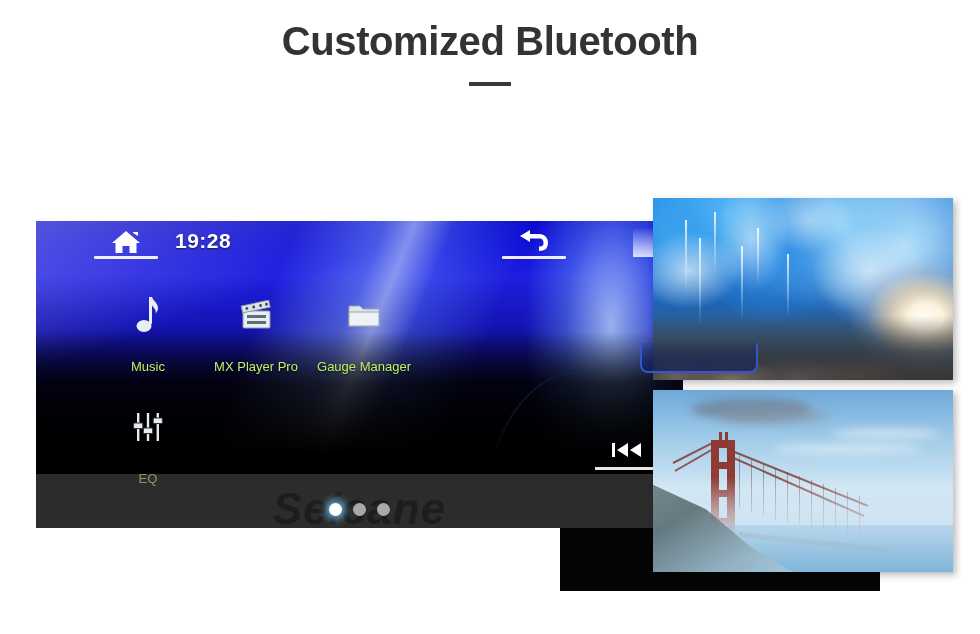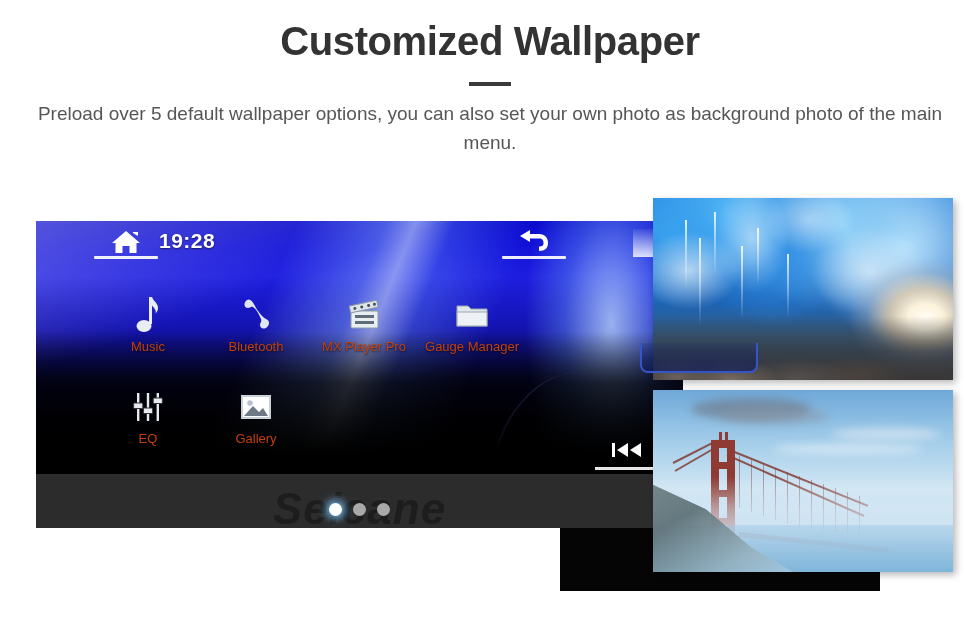--- a/index.html
+++ b/index.html
@@ -143,21 +143,21 @@
     position: absolute; left: 4px; bottom: 0;
     width: 64px; height: 3px;
     background: rgba(255,255,255,.92);
     border-radius: 1px;
   }
   .sb-home { left: 54px; }
   .sb-back { left: 462px; }
   .sb-icon { position:absolute; left: 50%; top: 2px; transform: translateX(-50%); }
 
   .hu-clock {
-    position: absolute; left: 123px; top: 8px;
+    position: absolute; left: 139px; top: 8px;
     font-size: 21px; font-weight: bold; color: #ffffff;
     letter-spacing: .5px;
     text-shadow: 0 1px 2px rgba(0,0,0,.55);
   }
 
   
   .sb-tile {
     position: absolute; right: 0; top: 8px;
     width: 50px; height: 28px;
     background: linear-gradient(to bottom, rgba(255,255,255,.06), rgba(255,255,255,.82));
@@ -170,23 +170,23 @@
   .app {
     width: 108px;
     text-align: center;
     color: #ffffff;
   }
   .app-icon {
     height: 40px;
     display: flex; align-items: center; justify-content: center;
   }
   .app-label {
-    margin-top: 4px;
+    margin-top: 24px;
     font-size: 13px;
-    color: #c2410c;
+    color: #bef264;
     text-shadow: 0 1px 2px rgba(0,0,0,.7);
     white-space: nowrap;
   }
 
   
   .pager {
     position: absolute; left: 0; bottom: 12px;
     width: 100%;
     display: flex; justify-content: center; gap: 11px;
     z-index: 8;
@@ -284,23 +284,22 @@
     border-top: none;
     border-radius: 0 0 8px 8px;
     background: linear-gradient(to bottom, rgba(20,40,120,.15), rgba(18,30,90,.75));
     z-index: 6;
   }
 </style>
 </head>
 <body>
 
 <div class="header">
-  <h1 class="page-title">Customized Wallpaper</h1>
+  <h1 class="page-title">Customized Bluetooth</h1>
   <div class="title-divider"></div>
-  <p class="page-subtitle">Preload over 5 default wallpaper options, you can also set your own photo as background photo of the main menu.</p>
 </div>
 
 <div class="stage">
 
   <div class="bg-unit">
     <div class="bg-strip"></div>
     <svg class="zigzag-icon" viewBox="0 0 26 16">
       <path d="M1 11 L7 3 L12 9 L18 1 L25 9 L25 15 L18 7 L12 15 L7 9 L1 15 Z" fill="#ffffff"></path>
     </svg>
   </div>
@@ -340,28 +339,20 @@
         <div class="app">
           <div class="app-icon">
             <svg width="26" height="38" viewBox="0 0 26 38">
               <path d="M17 1 C19 6 23 7 23 12 C23 14 22 16 20.5 17.5 C21.5 14 19 12 17 9.5 L17 28 L14 28 L14 1 Z" fill="#e8eef4"></path>
               <ellipse cx="9" cy="30" rx="7.5" ry="6" fill="#e8eef4"></ellipse>
             </svg>
           </div>
           <div class="app-label">Music</div>
         </div>
 
-        <div class="app">
-          <div class="app-icon">
-            <svg width="30" height="34" viewBox="0 0 30 34">
-              <path d="M6 2 C2 5 3 10 7 10 C9 10 10 8 12 9 C15 11 18 16 20 21 C21 24 19 25 19 27 C19 31 24 32 27 28 C29 25 28 22 25 21 C21 19 16 12 14 8 C12 4 9 0 6 2 Z" fill="#dfe7ee"></path>
-            </svg>
-          </div>
-          <div class="app-label">Bluetooth</div>
-        </div>
 
         <div class="app">
           <div class="app-icon">
             <svg width="36" height="30" viewBox="0 0 36 30">
               <rect x="5" y="11" width="27" height="17" rx="1" fill="#e9eef3" stroke="#8e9aa5" stroke-width="1"></rect>
               <rect x="9" y="15" width="19" height="3" fill="#5f6d7a"></rect>
               <rect x="9" y="21" width="19" height="3" fill="#5f6d7a"></rect>
               <g transform="rotate(-12 18 8)">
                 <rect x="4" y="3" width="28" height="7" fill="#dde4ea" stroke="#8e9aa5" stroke-width="1"></rect>
                 <circle cx="9" cy="6.5" r="1.5" fill="#44505c"></circle>
@@ -394,30 +385,20 @@
               <rect x="14.8" y="2" width="2.4" height="28" fill="#e6ebf0"></rect>
               <rect x="24.6" y="2" width="2.4" height="28" fill="#e6ebf0"></rect>
               <rect x="1.6" y="12" width="9.2" height="5.5" rx="1" fill="#e6ebf0" stroke="#333" stroke-width="1"></rect>
               <rect x="11.4" y="17" width="9.2" height="5.5" rx="1" fill="#e6ebf0" stroke="#333" stroke-width="1"></rect>
               <rect x="21.2" y="7" width="9.2" height="5.5" rx="1" fill="#e6ebf0" stroke="#333" stroke-width="1"></rect>
             </svg>
           </div>
           <div class="app-label">EQ</div>
         </div>
 
-        <div class="app">
-          <div class="app-icon">
-            <svg width="32" height="28" viewBox="0 0 32 28">
-              <rect x="2" y="3" width="28" height="22" fill="#ffffff" stroke="#c9d2da" stroke-width="2"></rect>
-              <circle cx="10" cy="10" r="2.8" fill="#b7c2cc"></circle>
-              <path d="M4 23 L13 13 L19 19 L23 15 L28 23 Z" fill="#6d7a86"></path>
-            </svg>
-          </div>
-          <div class="app-label">Gallery</div>
-        </div>
 
       </div>
     </div>
 
     <div class="hu-transport">
       <svg width="34" height="20" viewBox="0 0 34 20" style="position:absolute;left:16px;top:0;">
         <rect x="1" y="3" width="3" height="14" fill="#ffffff"></rect>
         <path d="M17 3 L17 17 L6 10 Z" fill="#ffffff"></path>
         <path d="M30 3 L30 17 L19 10 Z" fill="#ffffff"></path>
       </svg>

